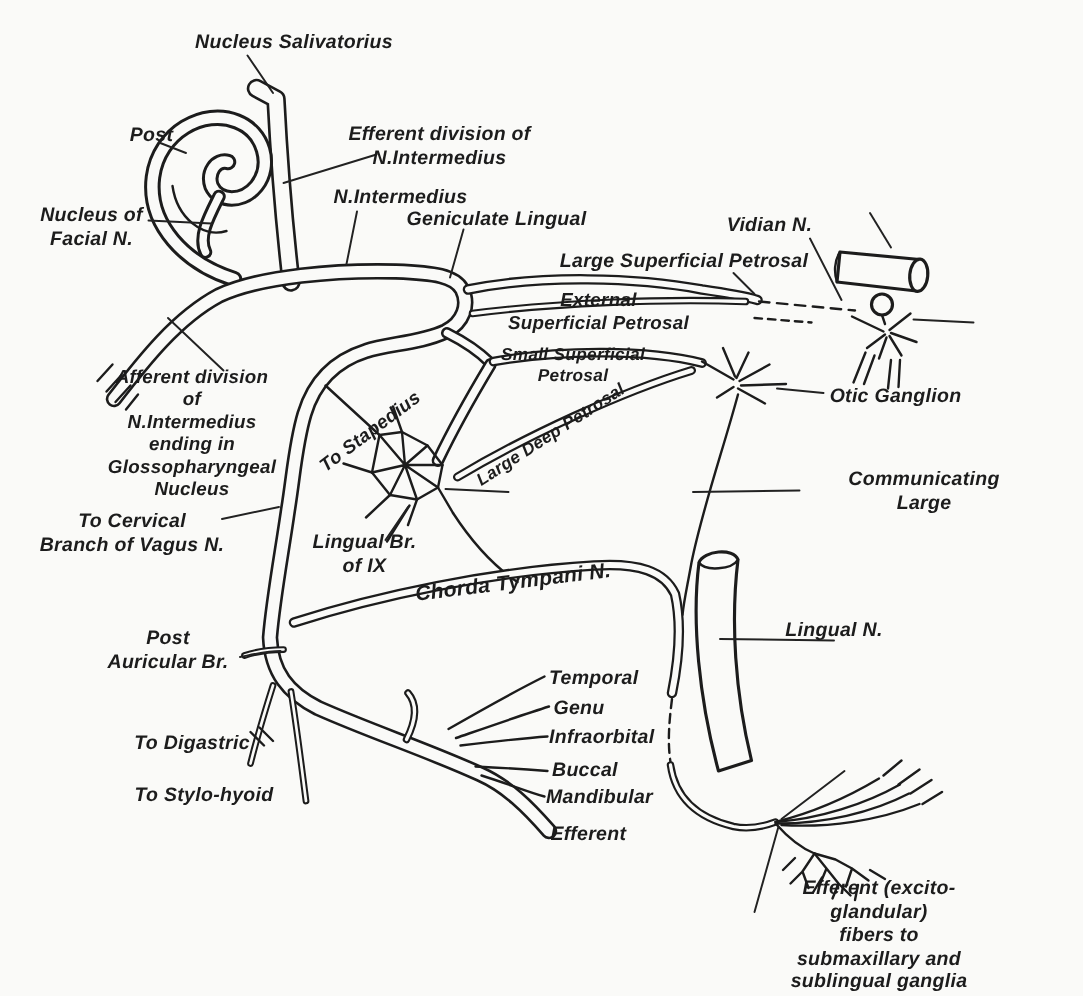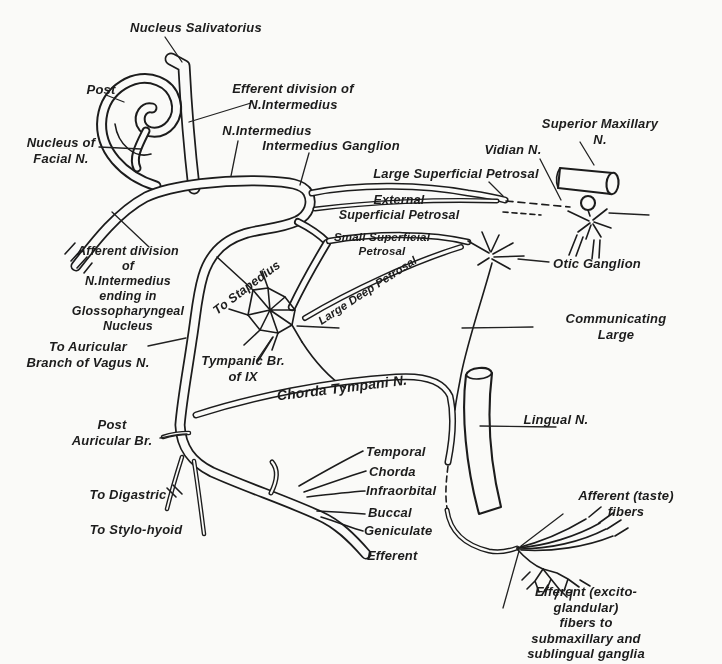--- a/index.html
+++ b/index.html
@@ -151,54 +151,52 @@
       <path d="M 503,608 L 519,551"></path>
       <path d="M 257,360 L 272,338"></path>
     </g>
   </svg>
 
   <div class="lbl" style="left:196px;top:28px">Nucleus Salivatorius</div>
   <div class="lbl" style="left:101px;top:90px">Post</div>
   <div class="lbl" style="left:293px;top:97px">Efferent division of
 N.Intermedius</div>
   <div class="lbl" style="left:267px;top:131px">N.Intermedius</div>
-  <div class="lbl" style="left:331px;top:146px">Intermedius Ganglion</div>
+  <div class="lbl" style="left:331px;top:146px">Geniculate Lingual</div>
   <div class="lbl" style="left:61px;top:151px">Nucleus of
 Facial N.</div>
   <div class="lbl" style="left:456px;top:174px">Large Superficial Petrosal</div>
   <div class="lbl" style="left:513px;top:150px">Vidian N.</div>
-  <div class="lbl" style="left:600px;top:132px">Superior Maxillary N.</div>
   <div class="lbl sz12" style="left:399px;top:208px">External
 Superficial Petrosal</div>
   <div class="lbl sz11" style="left:382px;top:245px">Small Superficial
 Petrosal</div>
   <div class="lbl sz11 rot" style="left:368px;top:291px;--r:-33deg">Large Deep Petrosal</div>
   <div class="lbl" style="left:597px;top:264px">Otic Ganglion</div>
   <div class="lbl sz12 rot" style="left:247px;top:288px;--r:-37deg">To Stapedius</div>
   <div class="lbl" style="left:616px;top:327px">Communicating Large</div>
-  <div class="lbl" style="left:243px;top:369px">Tympanic Br.
+  <div class="lbl" style="left:243px;top:369px">Lingual Br.
 of IX</div>
   <div class="lbl sz14 rot" style="left:342px;top:388px;--r:-7deg">Chorda Tympani N.</div>
   <div class="lbl" style="left:556px;top:420px">Lingual N.</div>
   <div class="lbl sz12" style="left:128px;top:289px">Afferent division
 of
 N.Intermedius
 ending in
 Glossopharyngeal
 Nucleus</div>
-  <div class="lbl" style="left:88px;top:355px">To Auricular
+  <div class="lbl" style="left:88px;top:355px">To Cervical
 Branch of Vagus N.</div>
   <div class="lbl" style="left:112px;top:433px">Post
 Auricular Br.</div>
   <div class="lbl" style="left:128px;top:495px">To Digastric</div>
   <div class="lbl" style="left:136px;top:530px">To Stylo-hyoid</div>
   <div class="lbl la" style="left:366px;top:452px">Temporal</div>
-  <div class="lbl la" style="left:369px;top:472px">Chorda</div>
+  <div class="lbl la" style="left:369px;top:472px">Genu</div>
   <div class="lbl la" style="left:366px;top:491px">Infraorbital</div>
   <div class="lbl la" style="left:368px;top:513px">Buccal</div>
-  <div class="lbl la" style="left:364px;top:531px">Geniculate</div>
+  <div class="lbl la" style="left:364px;top:531px">Mandibular</div>
   <div class="lbl la" style="left:367px;top:556px">Efferent</div>
-  <div class="lbl" style="left:626px;top:504px">Afferent (taste) fibers</div>
   <div class="lbl" style="left:586px;top:631px">Efferent (excito-glandular)
 fibers to submaxillary and
 sublingual ganglia and glands</div>
 
 </div>
 
 </body></html>

